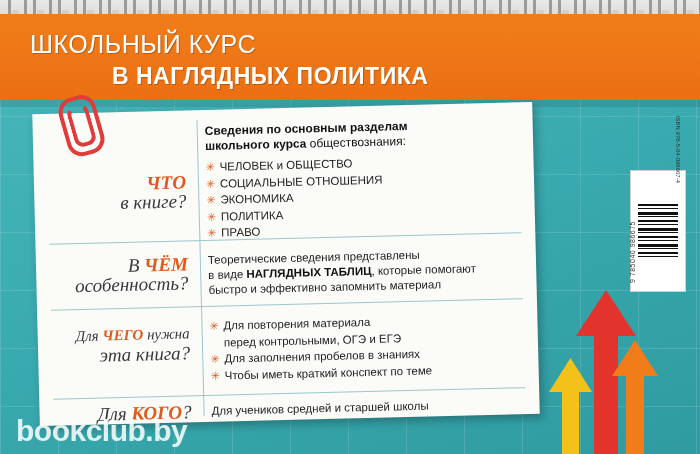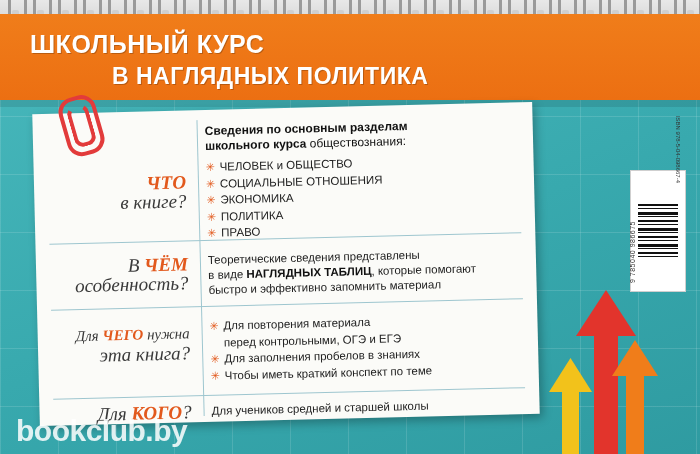--- a/index.html
+++ b/index.html
@@ -41,21 +41,21 @@
     background:transparent;
   }
   .spiral .ring i{
     position:absolute;left:1px;top:16px;width:7px;height:10px;
     background:#cfcfcf;border-radius:2px;display:block;
   }
   .title-wrap{
     position:absolute;left:30px;top:30px;width:470px;
   }
   .title1{
-    color:#ffffff;font-weight:bold;font-size:25px;letter-spacing:.5px;
+    color:#ffffff;font-weight:normal;font-size:25px;letter-spacing:.5px;
     font-family:"Liberation Sans", sans-serif;
     text-shadow:1px 1px 0 rgba(0,0,0,.22);
   }
   .title2{
     color:#ffffff;font-weight:bold;font-size:23px;letter-spacing:.5px;
     margin-top:4px;margin-left:82px;
     text-shadow:1px 1px 0 rgba(0,0,0,.22);
   }
   .subject-badge{
     position:absolute;right:14px;top:42px;

